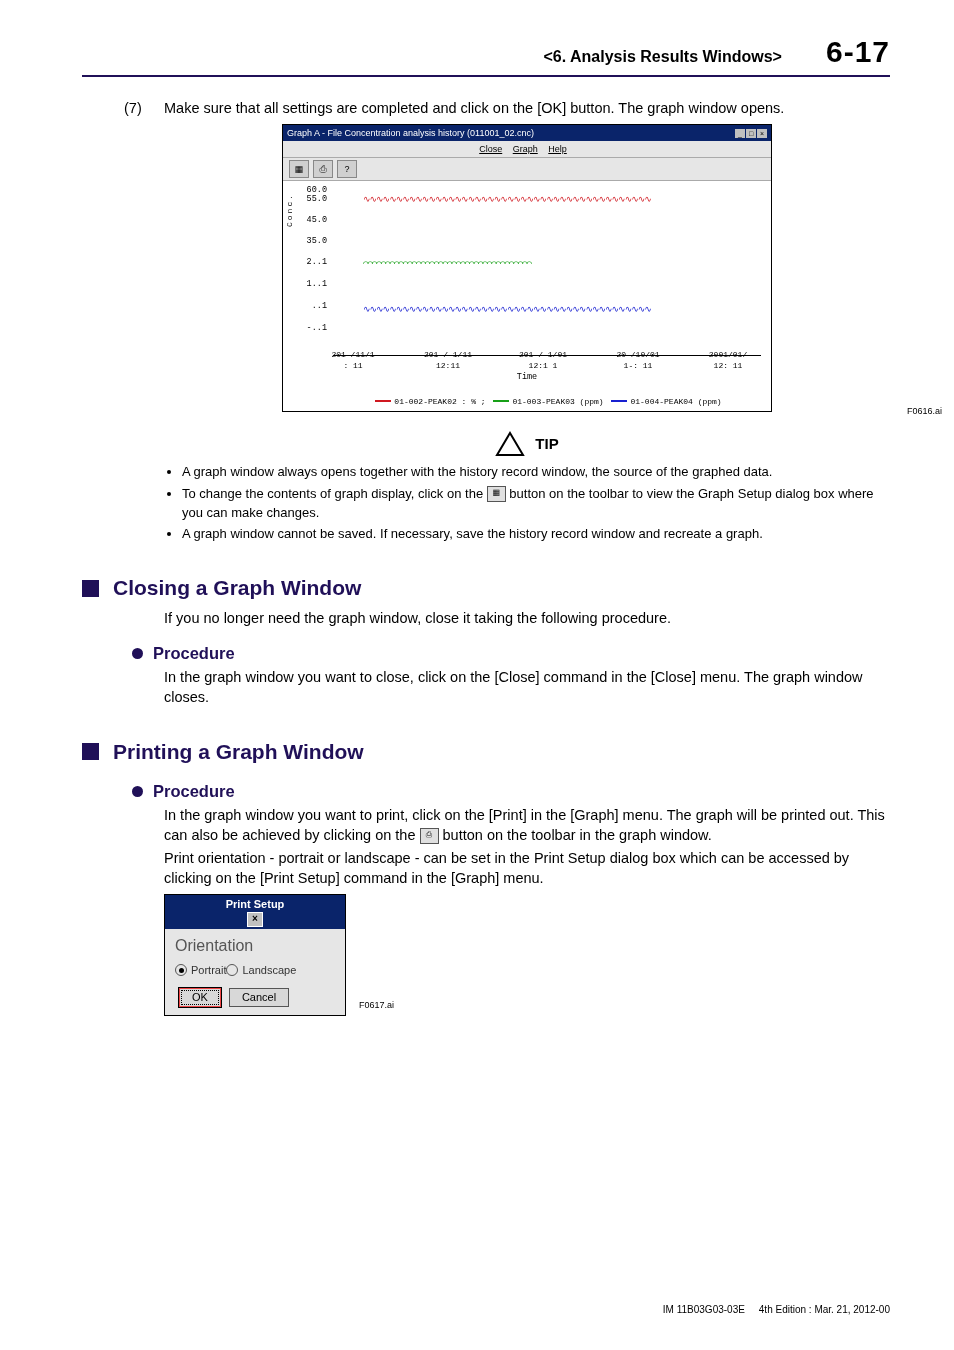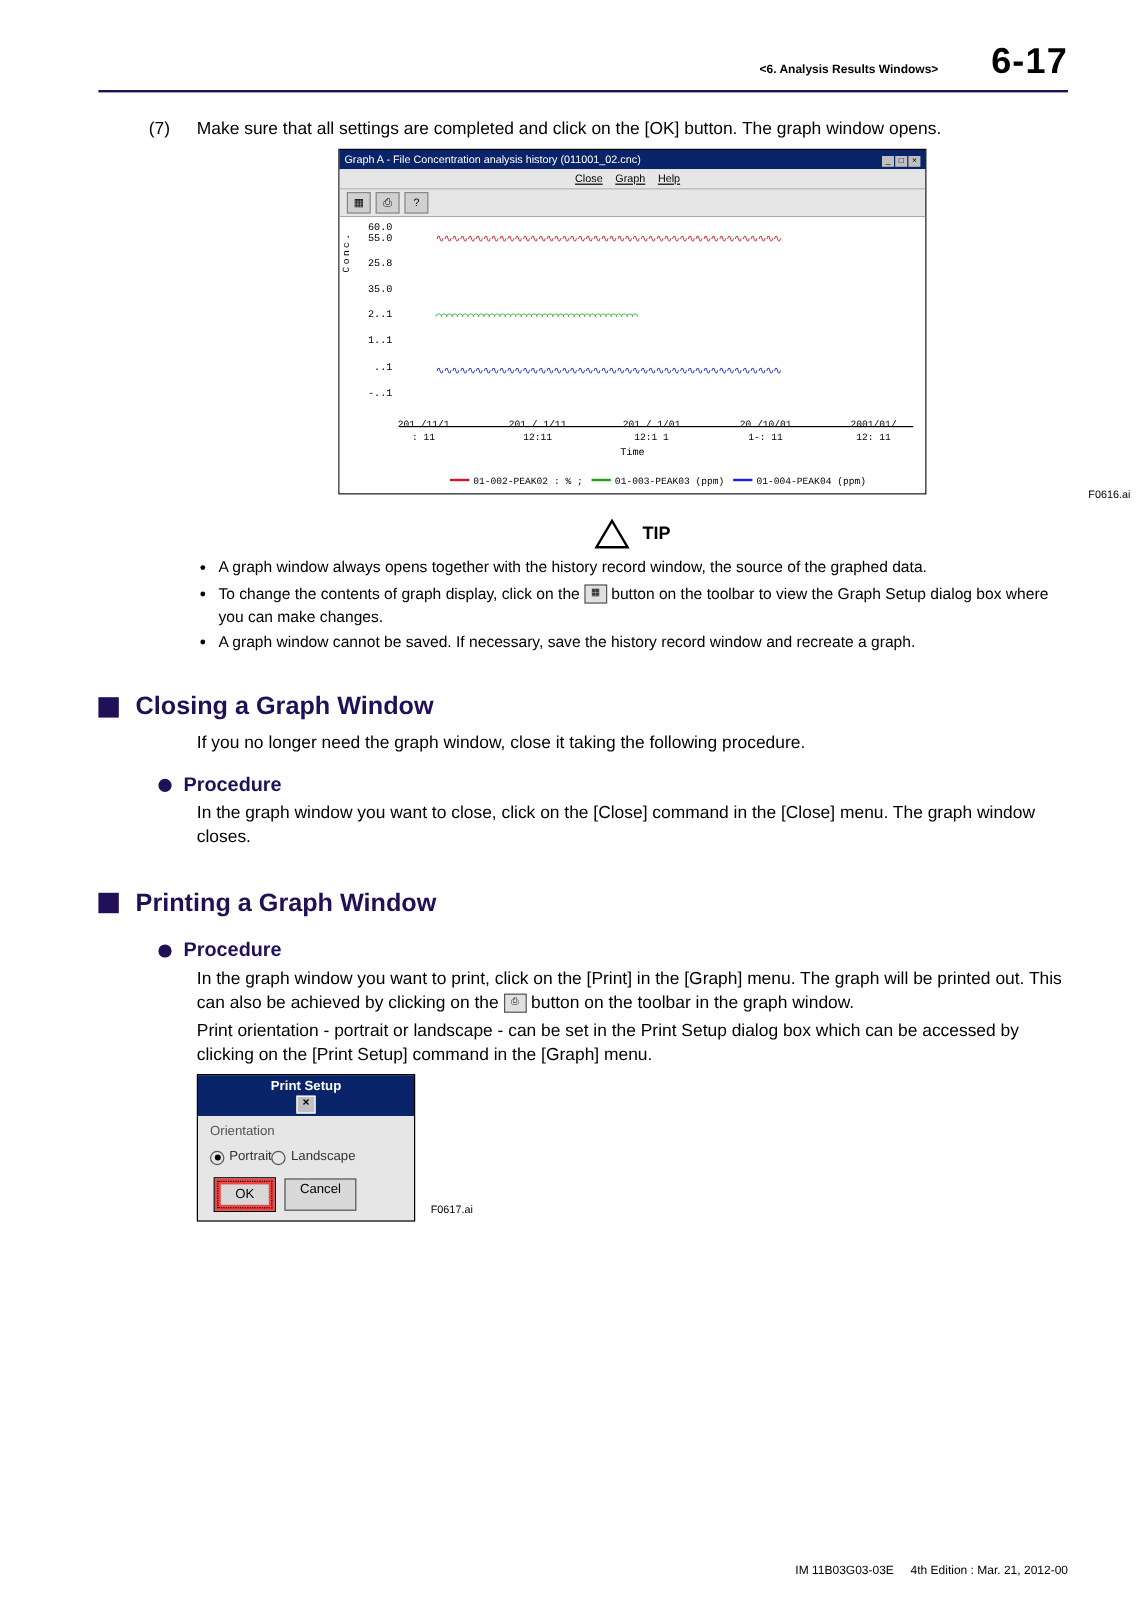--- a/index.html
+++ b/index.html
@@ -20,21 +20,21 @@
   }
   .header-row {
     display: flex;
     justify-content: flex-end;
     align-items: baseline;
     border-bottom: 2px solid #201058;
     padding-bottom: 2px;
     margin-bottom: 22px;
   }
   .header-chapter {
-    font-size: 10px;
+    font-size: 16px;
     font-weight: bold;
     margin-right: 44px;
     color: #000;
   }
   .header-page {
     font-size: 30px;
     font-weight: bold;
     color: #000;
     letter-spacing: 1px;
   }
@@ -119,29 +119,29 @@
     width:180px; border:1px solid #000; background:#e6e6e6; font-size:11px;
     font-family: Tahoma, Arial, sans-serif;
   }
   .dlg-title {
     background:#0a246a; color:#fff; padding:2px 4px; display:flex;
     justify-content:space-between; align-items:center; font-weight:bold; font-size:11px;flex-direction:column;
   }
   .dlg-close { width:14px; height:13px; background:#c0c0c0; color:#000;
     text-align:center; line-height:12px; font-size:10px; border:1px solid #fff;}
   .dlg-body { padding:6px 10px 8px 10px;}
-  .dlg-group-label { color:#555; font-size:11px; margin-bottom:6px;}
+  .dlg-group-label { color:#555; font-size:16px; margin-bottom:6px;}
   .dlg-radios { display:flex; margin-bottom:10px; font-size:11px; color:#333;text-align:center;}
   .dlg-radio { display:flex; align-items:center; gap:4px;}
   .dlg-radio .r { width:10px; height:10px; border:1px solid #555; border-radius:50%;
     display:flex; align-items:center; justify-content:center;}
   .dlg-radio .r.sel::after { content:''; width:5px; height:5px; background:#000; border-radius:50%;}
   .dlg-btns { display:flex; gap:8px; justify-content:flex-start; padding-left:4px;}
   .dlg-btn { border:1px solid #555; background:#d8d8d8; padding:1px 12px; font-size:11px;}
-  .dlg-btn.focus { outline:1px dotted #000; outline-offset:-3px; border:5px solid #ef4444; box-shadow:0 0 0 1px #000;}
+  .dlg-btn.focus { outline:1px dotted #000; outline-offset:-3px; border:1px solid #ef4444; box-shadow:0 0 0 1px #000;}
   .footer {
     position:absolute; bottom:34px; right:64px; font-size:10px; color:#000;
   }
   .squiggle { font-size:9px; color:inherit; letter-spacing:-1px; white-space:nowrap;}
 </style>
 </head>
 <body>
 <div class="page">
 
 
@@ -174,21 +174,21 @@
     </div>
     <div class="gw-tool">
       <div class="gw-tool-btn">▦</div>
       <div class="gw-tool-btn">⎙</div>
       <div class="gw-tool-btn">?</div>
     </div>
     <div class="gw-body">
       <div class="gw-ylab">Conc.</div>
       <div class="gw-tick" style="top:4px;">60.0</div>
       <div class="gw-tick" style="top:13px;">55.0</div>
-      <div class="gw-tick" style="top:34px;">25.8</div>
+      <div class="gw-tick" style="top:34px;">45.0</div>
       <div class="gw-tick" style="top:55px;">35.0</div>
       <div class="gw-tick" style="top:76px;">2..1</div>
       <div class="gw-tick" style="top:98px;">1..1</div>
       <div class="gw-tick" style="top:120px;">..1</div>
       <div class="gw-tick" style="top:142px;">-..1</div>
       <div class="gw-chart">
         <div class="squiggle" style="position:absolute;top:8px;left:30px;color:#d01820;">∿∿∿∿∿∿∿∿∿∿∿∿∿∿∿∿∿∿∿∿∿∿∿∿∿∿∿∿∿∿∿∿∿∿∿∿∿∿∿∿∿∿∿∿</div>
         <div class="squiggle" style="position:absolute;top:72px;left:30px;color:#18a018;">⌒⌒⌒⌒⌒⌒⌒⌒⌒⌒⌒⌒⌒⌒⌒⌒⌒⌒⌒⌒⌒⌒⌒⌒⌒⌒⌒⌒⌒⌒⌒⌒⌒⌒⌒⌒⌒⌒</div>
         <div class="squiggle" style="position:absolute;top:118px;left:30px;color:#1820d0;">∿∿∿∿∿∿∿∿∿∿∿∿∿∿∿∿∿∿∿∿∿∿∿∿∿∿∿∿∿∿∿∿∿∿∿∿∿∿∿∿∿∿∿∿</div>
         <div style="position:absolute;bottom:0;left:0;right:0;height:1px;background:#000;"></div>

